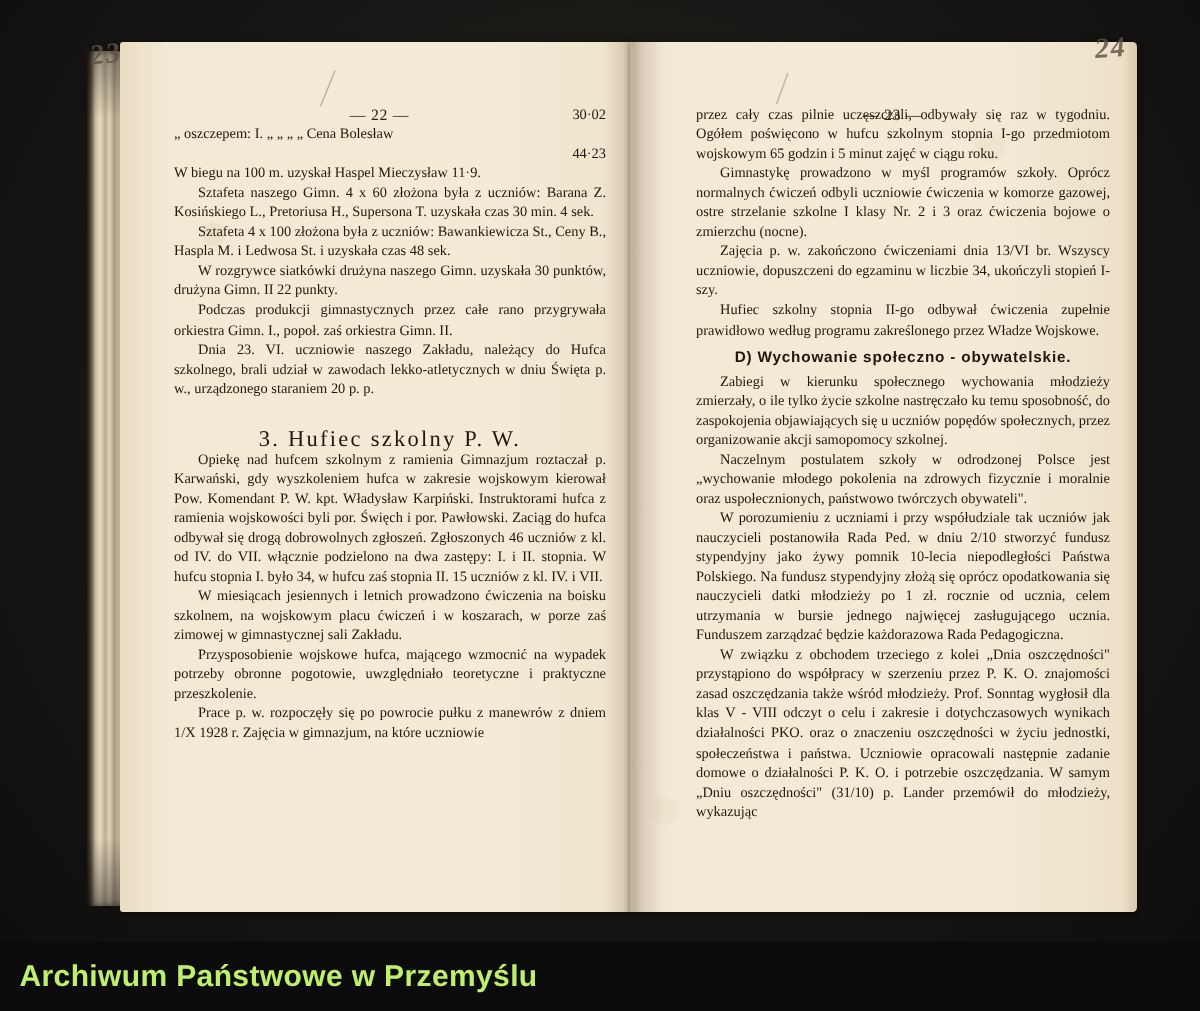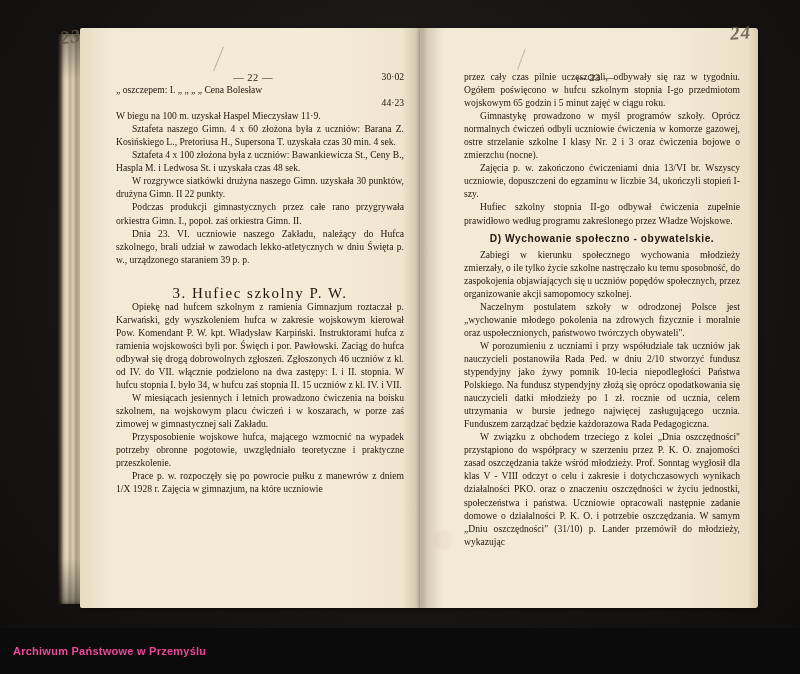--- a/index.html
+++ b/index.html
@@ -152,23 +152,23 @@
     transform:rotate(20deg);
   }
 
   
   .watermark{
     position:absolute; left:0; right:0; bottom:0; height:46px;
     background:#0b0b0b;
     display:flex; align-items:center;
   }
   .watermark-text{
-    color:#ec4899;
+    color:#bef264;
     font-family:"Liberation Sans", sans-serif;
-    font-weight:700; font-size:11px; letter-spacing:.25px;
+    font-weight:700; font-size:20px; letter-spacing:.25px;
     padding-left:13px;
   }
 </style>
 </head>
 <body>
 
 <div class="scan-stage">
 
   <div class="book">
 
@@ -183,21 +183,21 @@
       <div class="folio">— 22 —</div>
       <div class="textblock" id="left-text">
           <p class="rightnum">30·02</p>
           <p class="flush">„    oszczepem: I.      „        „      „      „  Cena Bolesław</p>
           <p class="rightnum">44·23</p>
           <p class="flush">W biegu na 100 m. uzyskał Haspel Mieczysław 11·9.</p>
           <p class="para">Sztafeta naszego Gimn. 4 x 60 złożona była z uczniów: Barana Z. Kosińskiego L., Pretoriusa H., Supersona T. uzyskała czas 30 min. 4 sek.</p>
           <p class="para">Sztafeta 4 x 100 złożona była z uczniów: Bawankiewicza St., Ceny B., Haspla M. i Ledwosa St. i uzyskała czas 48 sek.</p>
           <p class="para">W rozgrywce siatkówki drużyna naszego Gimn. uzyskała 30 punktów, drużyna Gimn. II 22 punkty.</p>
           <p class="para">Podczas produkcji gimnastycznych przez całe rano przygrywała orkiestra Gimn. I., popoł. zaś orkiestra Gimn. II.</p>
-          <p class="para">Dnia 23. VI. uczniowie naszego Zakładu, należący do Hufca szkolnego, brali udział w zawodach lekko-atletycznych w dniu Święta p. w., urządzonego staraniem 39 p. p.</p>
+          <p class="para">Dnia 23. VI. uczniowie naszego Zakładu, należący do Hufca szkolnego, brali udział w zawodach lekko-atletycznych w dniu Święta p. w., urządzonego staraniem 20 p. p.</p>
           <p class="hd-serif">3. Hufiec szkolny P. W.</p>
           <p class="para">Opiekę nad hufcem szkolnym z ramienia Gimnazjum roztaczał p. Karwański, gdy wyszkoleniem hufca w zakresie wojskowym kierował Pow. Komendant P. W. kpt. Władysław Karpiński. Instruktorami hufca z ramienia wojskowości byli por. Święch i por. Pawłowski. Zaciąg do hufca odbywał się drogą dobrowolnych zgłoszeń. Zgłoszonych 46 uczniów z kl. od IV. do VII. włącznie podzielono na dwa zastępy: I. i II. stopnia. W hufcu stopnia I. było 34, w hufcu zaś stopnia II. 15 uczniów z kl. IV. i VII.</p>
           <p class="para">W miesiącach jesiennych i letnich prowadzono ćwiczenia na boisku szkolnem, na wojskowym placu ćwiczeń i w koszarach, w porze zaś zimowej w gimnastycznej sali Zakładu.</p>
           <p class="para">Przysposobienie wojskowe hufca, mającego wzmocnić na wypadek potrzeby obronne pogotowie, uwzględniało teoretyczne i praktyczne przeszkolenie.</p>
           <p class="para">Prace p. w. rozpoczęły się po powrocie pułku z manewrów z dniem 1/X 1928 r. Zajęcia w gimnazjum, na które uczniowie</p>
         </div>
     </div>
 
     <div class="page page-right">
       <div class="folio">— 23 —</div>

